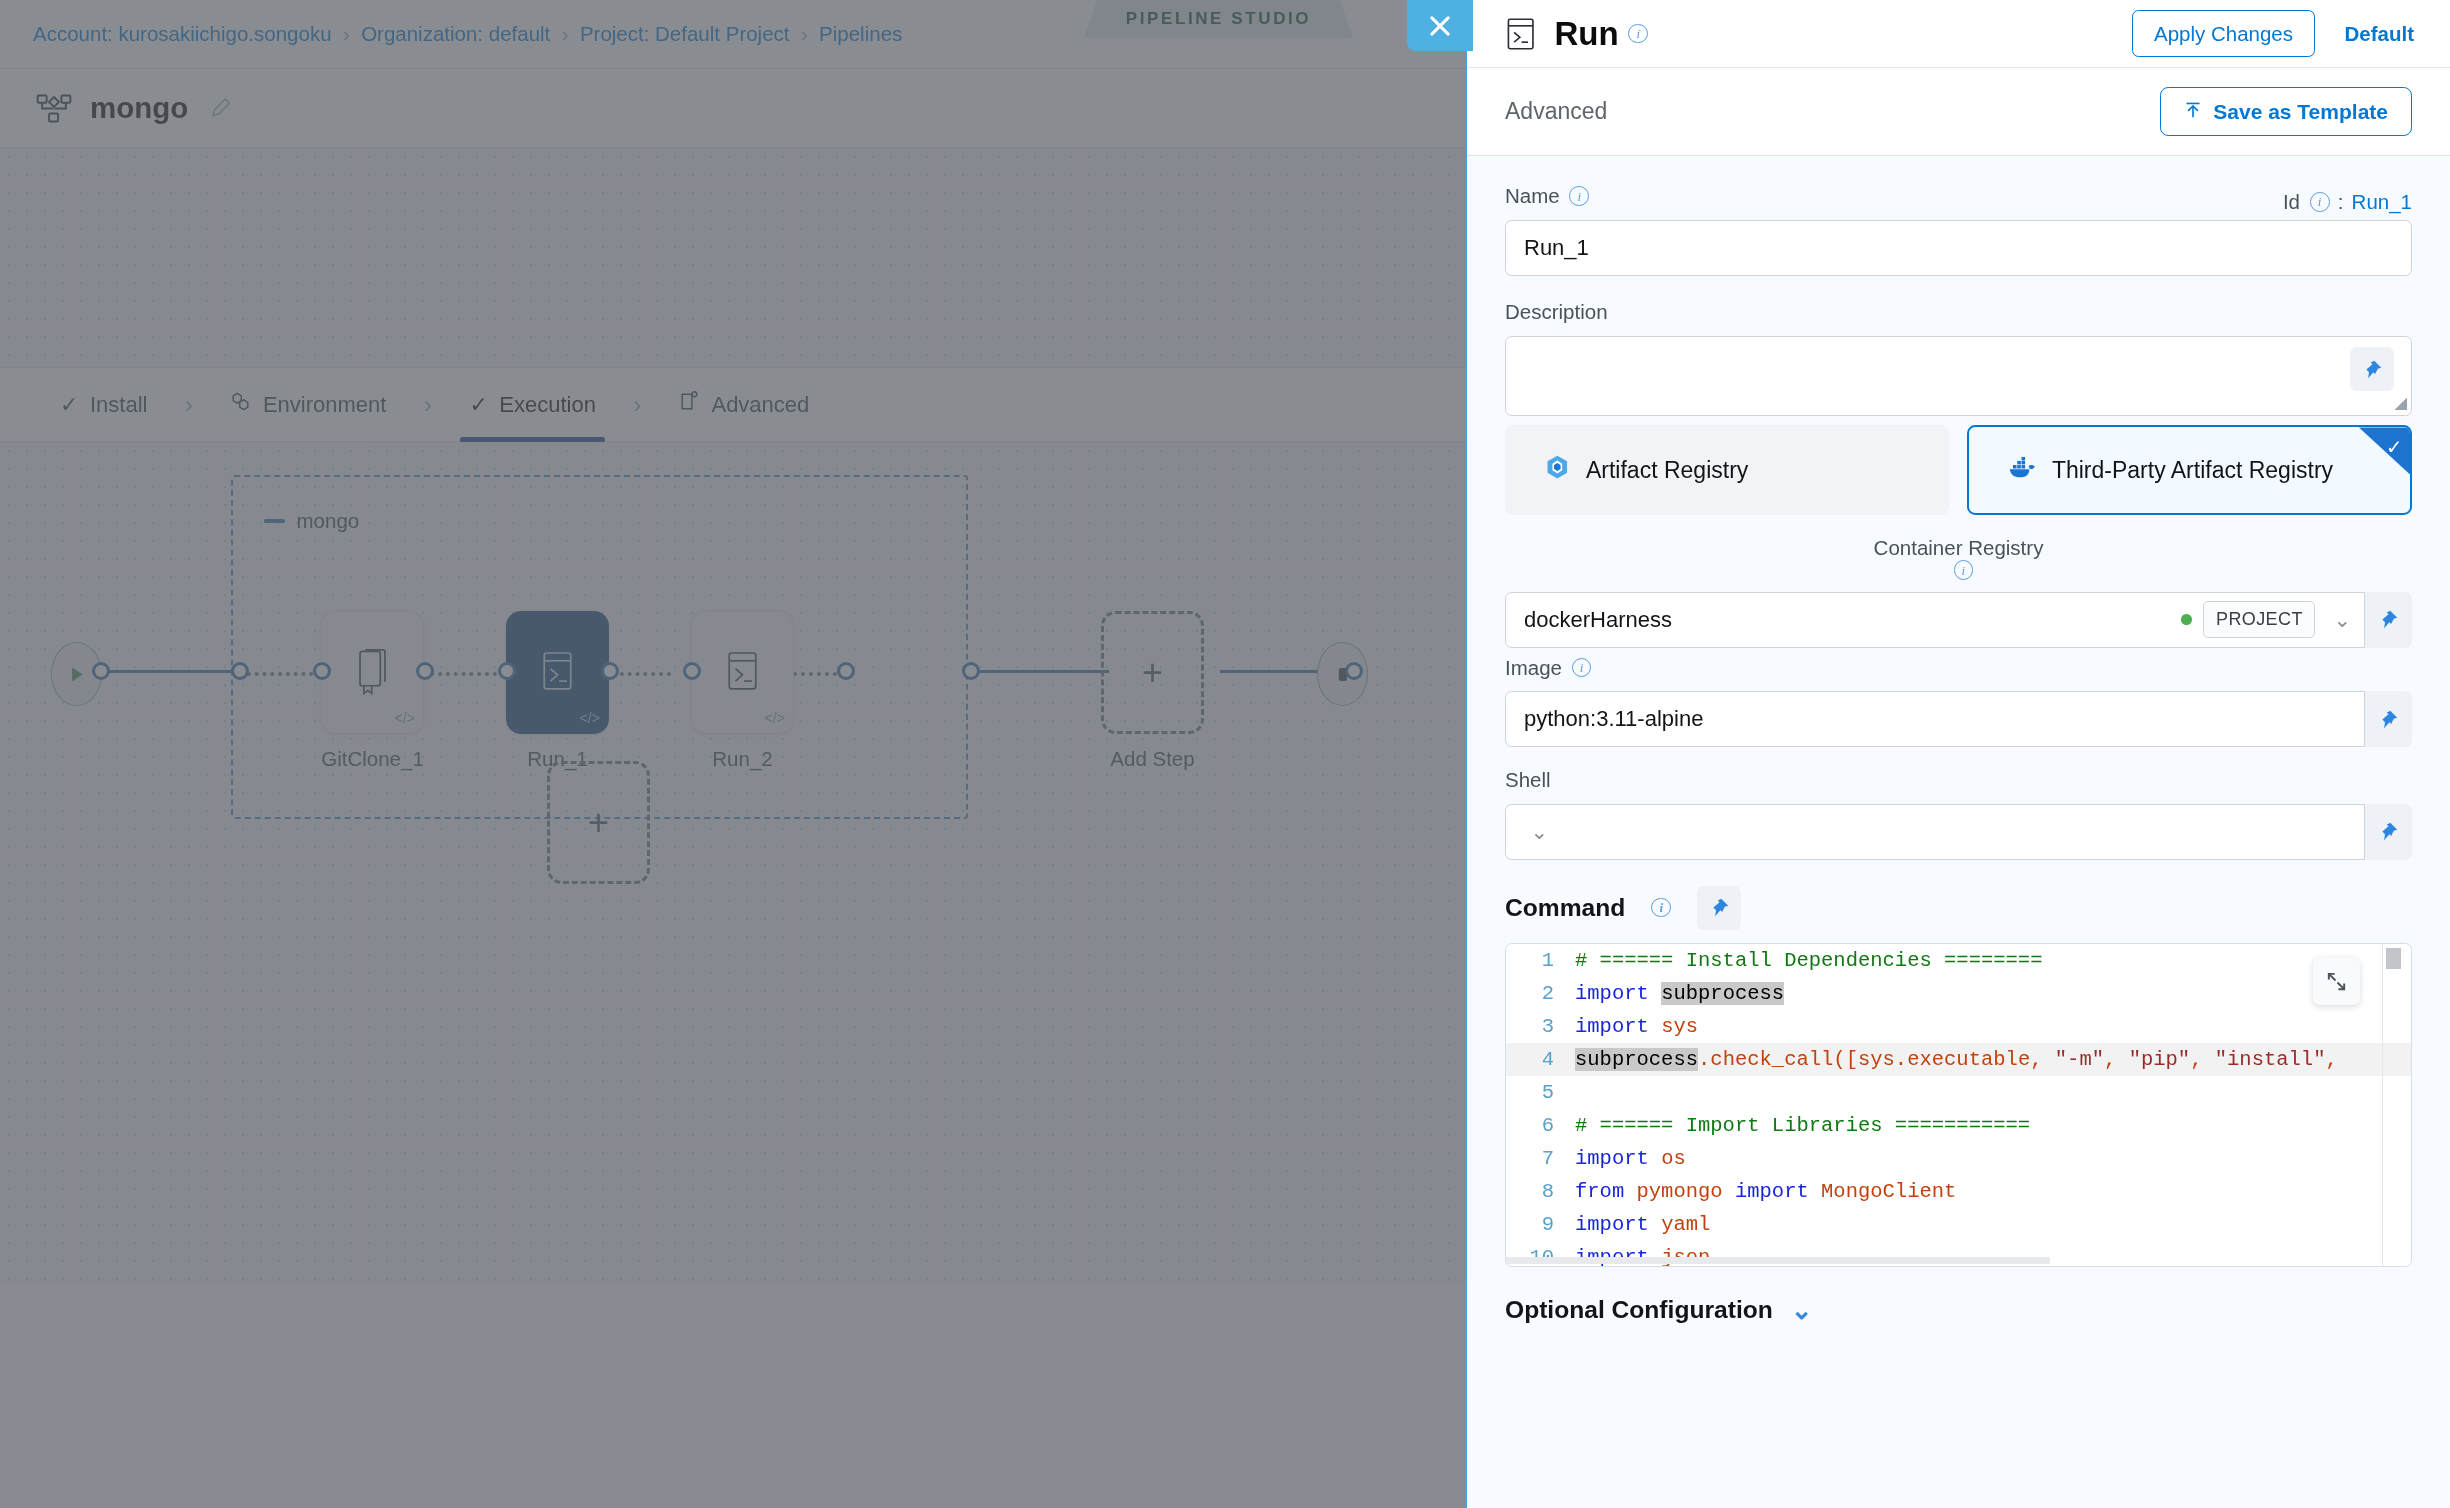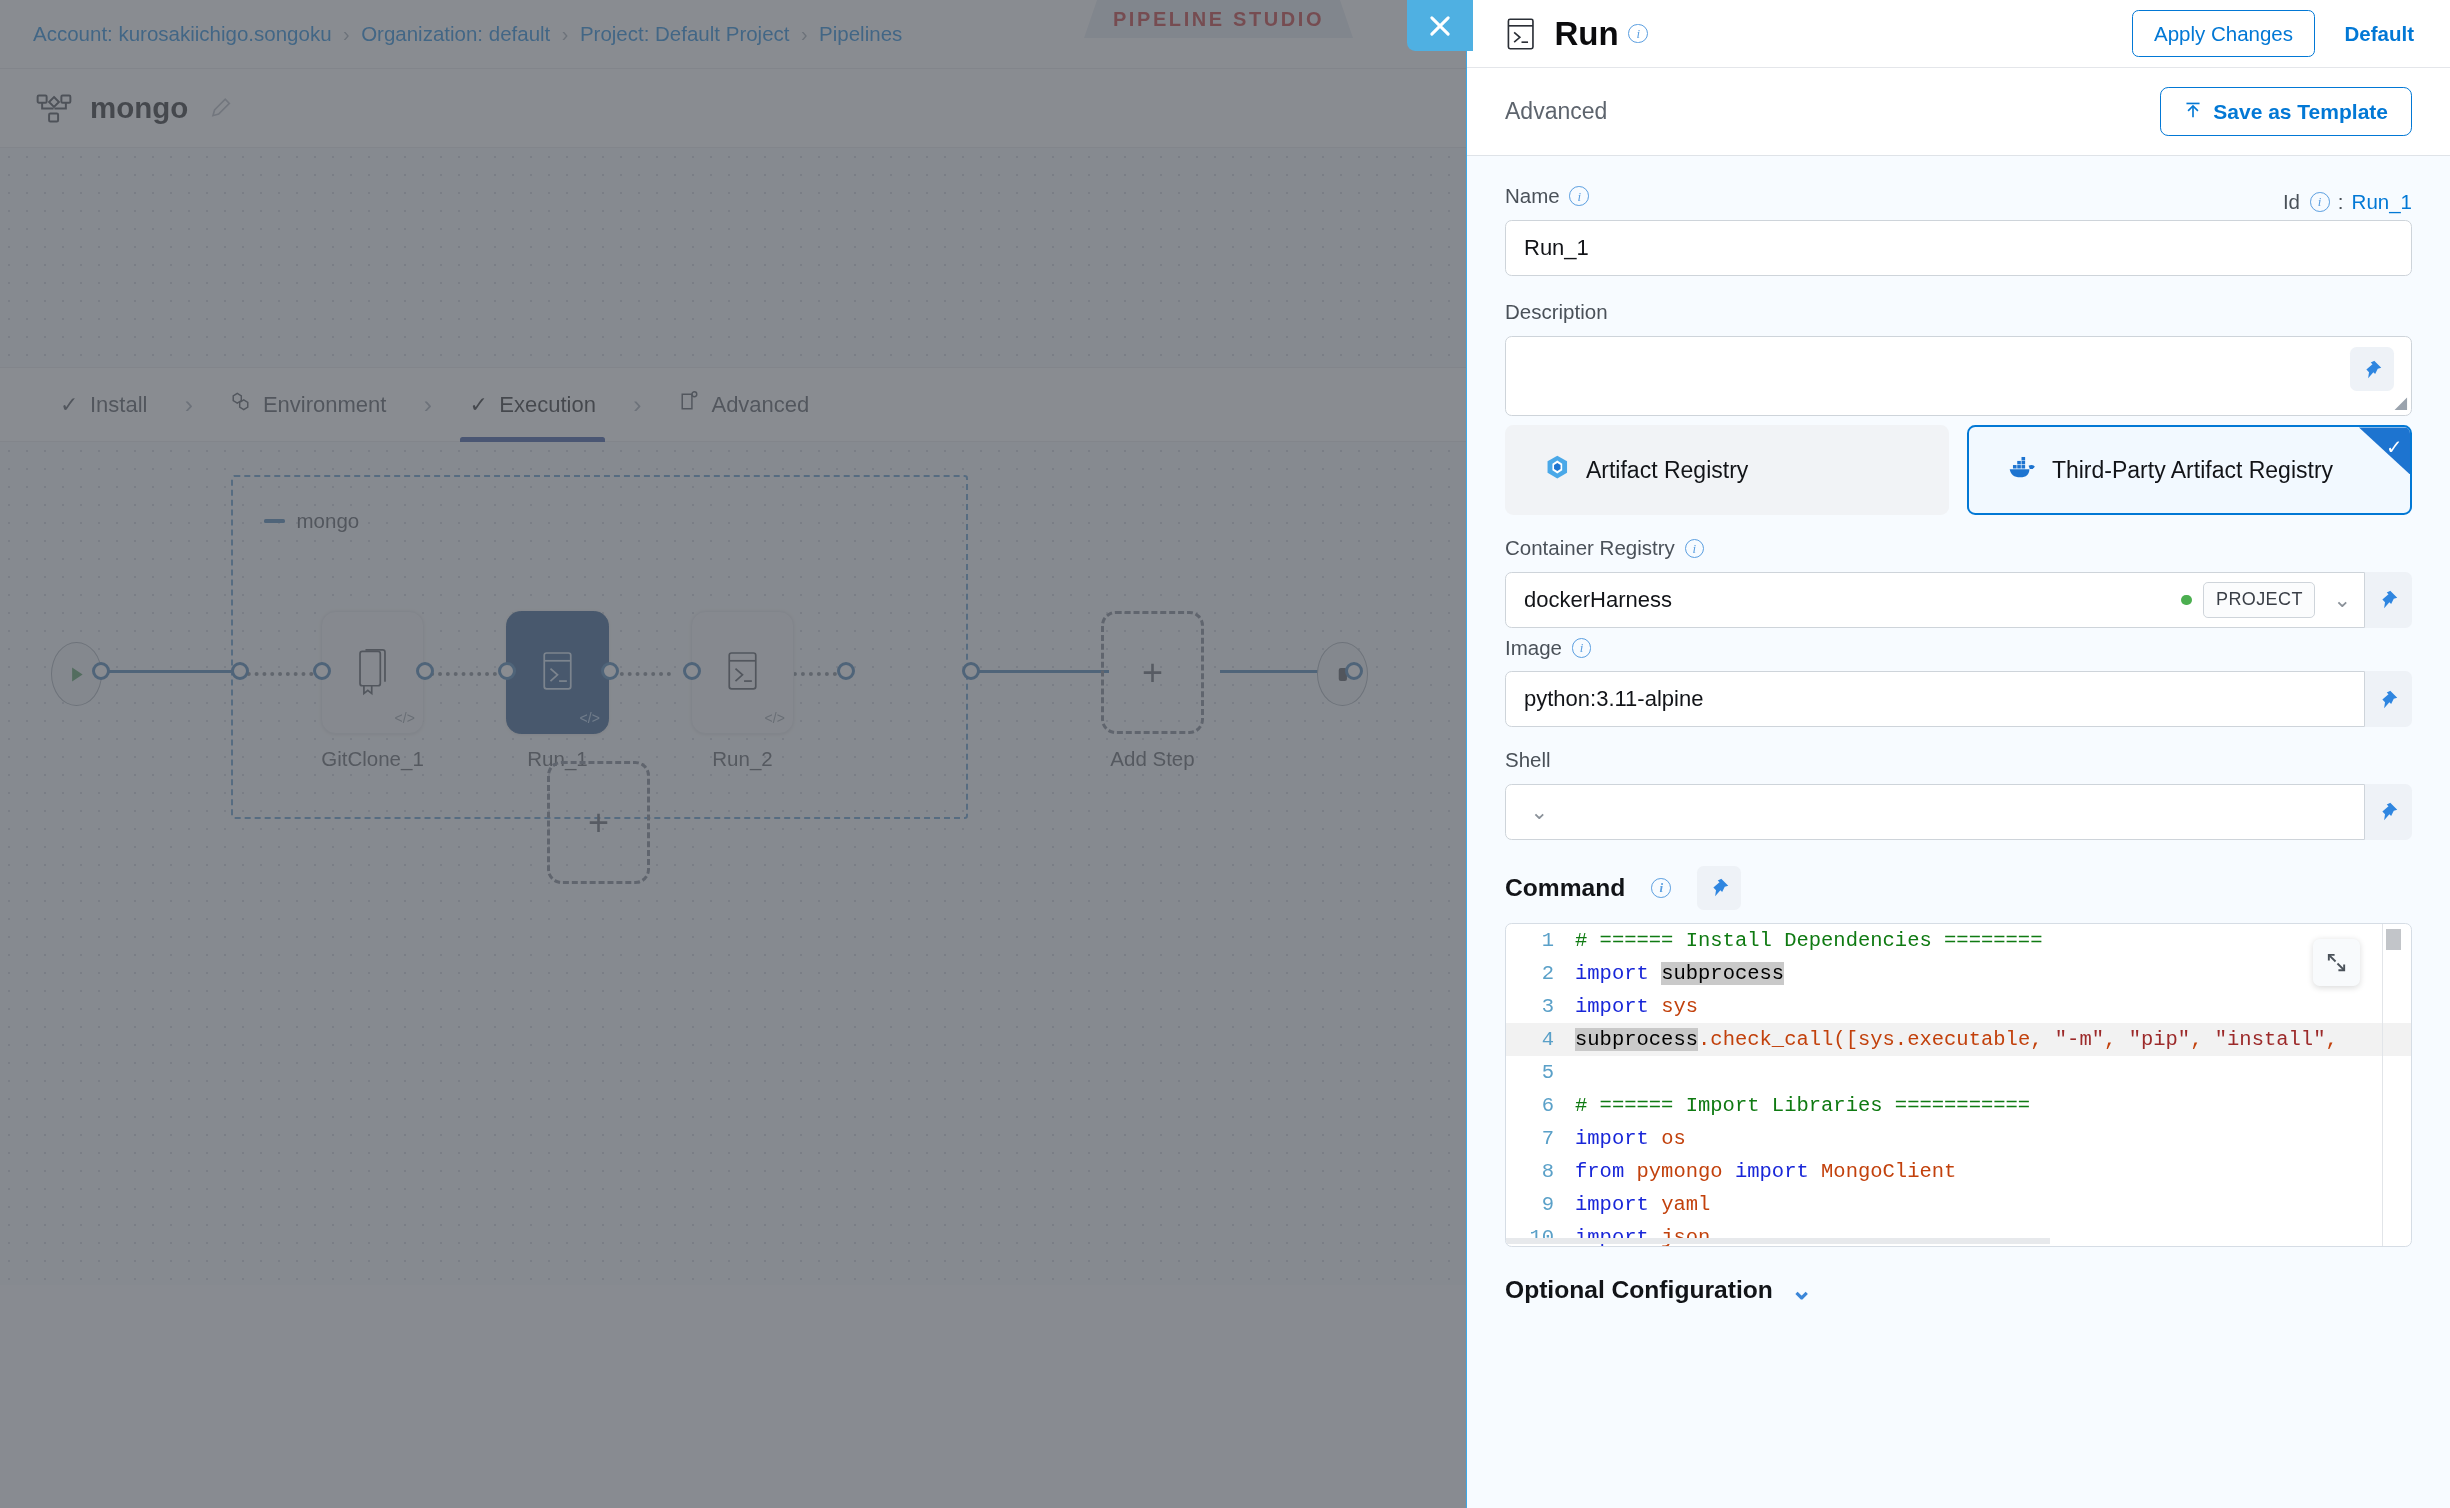--- a/index.html
+++ b/index.html
@@ -24,21 +24,21 @@
   .crumbs { display: flex; align-items: center; gap: 11.5px; font-size: 20.5px; color: #0278d5; }
   .crumbs .sep { color: #9aa3ad; font-size: 19.7px; }
   .crumb { white-space: nowrap; }
 
   .studio-badge {
     position: absolute; left: 1084px; top: 0;
     width: 269px; height: 38px;
     background: #e3e8ef;
     clip-path: polygon(13px 0, calc(100% - 13px) 0, 100% 100%, 0 100%);
     display: flex; align-items: center; justify-content: center;
-    font-size: 20px; letter-spacing: 2.6px; font-weight: 600; color: #b91c1c;
+    font-size: 17px; letter-spacing: 2.6px; font-weight: 600; color: #14532d;
   }
 
   .titlebar {
     height: 79px; background: #ffffff; border-bottom: 0.8px solid #e4e6ea;
     display: flex; align-items: center; padding: 0 36px; position: relative;
   }
   .pipe-icon { width: 36px; height: 33px; margin-right: 18px; }
   .pipe-title { font-size: 29.5px; font-weight: 700; color: #0b0b0d; }
   .pencil { margin-left: 19.7px; width: 24.6px; height: 24.6px; opacity:.55 }
 
@@ -569,21 +569,21 @@
                 <path d="M25 12 c3 -2 6 -1 7.5 0.6 -0.6 3 -3.4 3.6 -6 3.2"></path>
               </g>
             </svg>
           </span>
           <span>Third-Party Artifact Registry</span>
           <span class="tick"></span>
           <span class="tickmark">✓</span>
         </div>
       </div>
 
-      <div class="field-label" style="margin-top:21px;">
+      <div class="field-label" style="margin-top:21px;flex-direction:column;">
         <span>Container Registry</span>
         <span class="info-i">i</span>
       </div>
       <div class="input-row">
         <div class="sel-input" style="border-radius:6.6px 0 0 6.6px;">
           <span style="flex:1">dockerHarness</span>
           <span class="green-dot"></span>
           <span class="scope-pill">PROJECT</span>
           <span class="chev" style="padding:0 13px 0 6.6px">⌄</span>
         </div>

